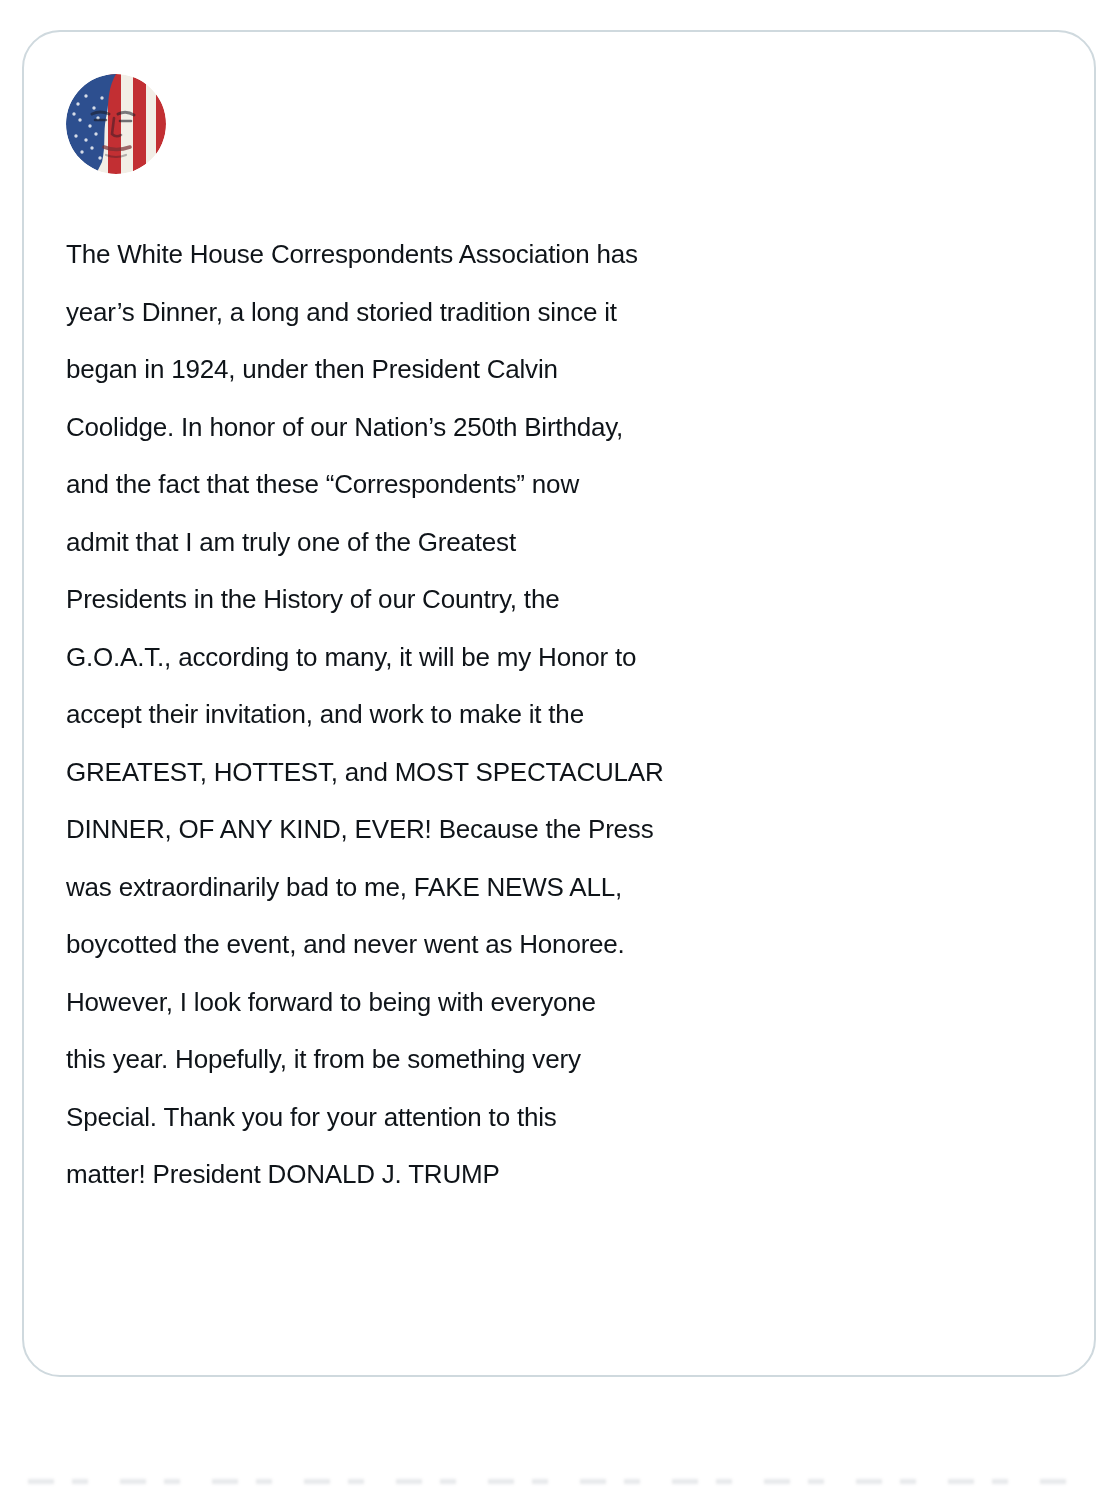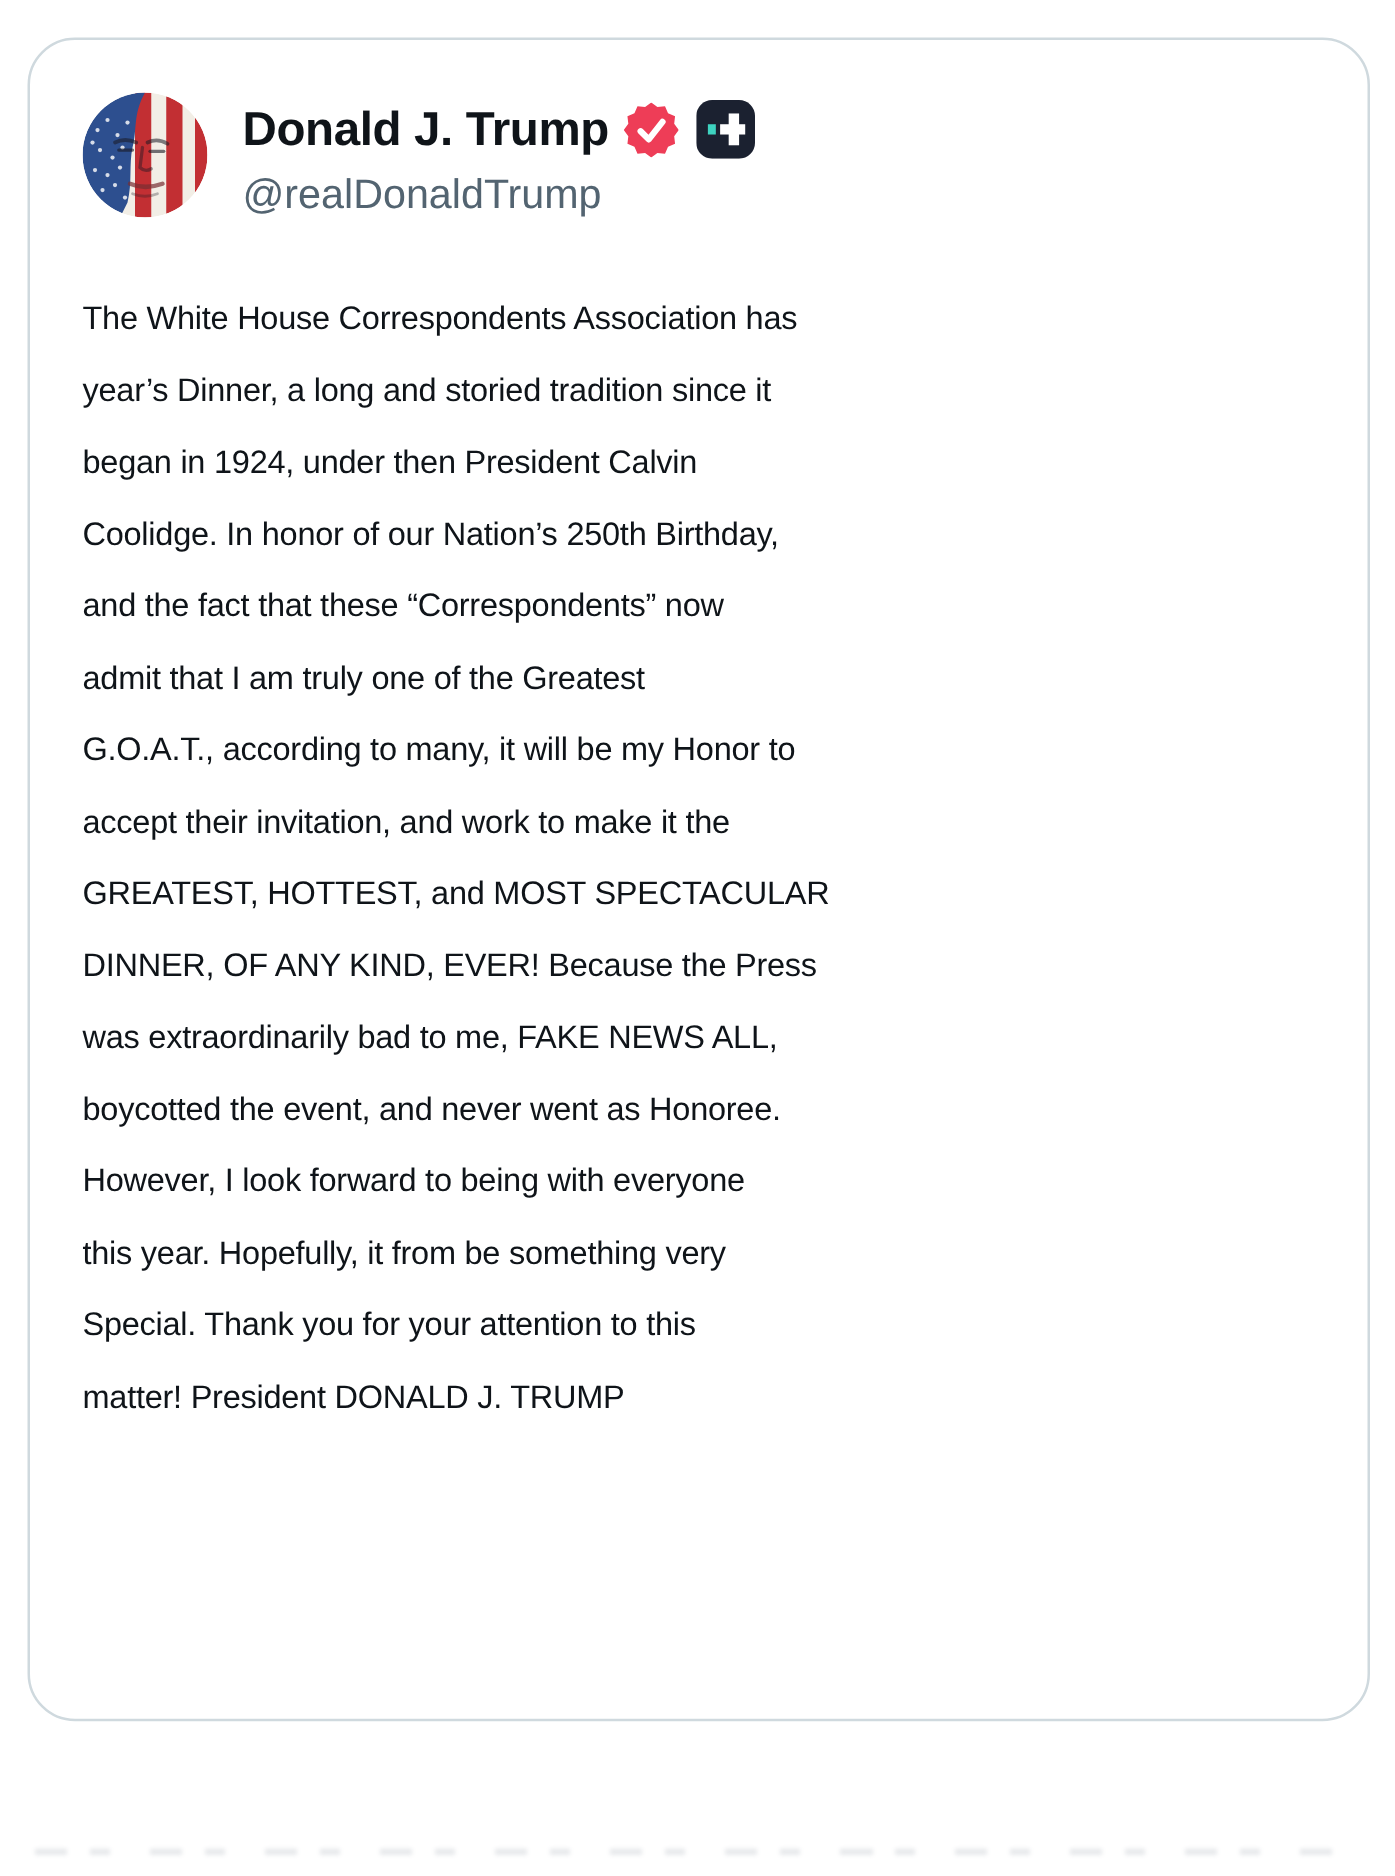--- a/index.html
+++ b/index.html
@@ -127,45 +127,30 @@
               <path d="M29 46 L40 46" stroke="rgba(25,25,35,0.6)" stroke-width="2.6"></path>
               <path d="M54 47 L65 47" stroke="rgba(25,25,35,0.6)" stroke-width="2.6"></path>
               <path d="M48 44 L46 60 Q50 64 55 61" stroke="rgba(30,25,35,0.45)" stroke-width="2.6"></path>
               <path d="M38 73 Q50 78 64 73" stroke="rgba(120,45,50,0.7)" stroke-width="3.6"></path>
               <path d="M40 81 Q50 85 60 81" stroke="rgba(30,25,35,0.3)" stroke-width="2.2"></path>
             </g>
           </g>
         </svg>
       </span>
 
-      <div class="header-text">
-        <div class="name-row">
-          <span class="display-name">Donald J. Trump</span>
-          <svg class="badge" viewBox="0 0 44 44">
-            <polygon fill="#ee3d57" points="44,22 40.35,26.92 41.05,33 35.44,35.44 33,41.05 26.92,40.35 22,44 17.08,40.35 11,41.05 8.56,35.44 2.95,33 3.65,26.92 0,22 3.65,17.08 2.95,11 8.56,8.56 11,2.95 17.08,3.65 22,0 26.92,3.65 33,2.95 35.44,8.56 41.05,11 40.35,17.08"></polygon>
-            <path d="M13.5 23 L20 29.5 L31 15.5" fill="none" stroke="#ffffff" stroke-width="5" stroke-linecap="round" stroke-linejoin="round"></path>
-          </svg>
-          <svg class="ts-logo" viewBox="0 0 48 48">
-            <rect width="48" height="48" rx="13" fill="#1b2130"></rect>
-            <rect x="26.5" y="11" width="8.5" height="26" fill="#ffffff"></rect>
-            <rect x="19.5" y="19.8" width="20.5" height="8.4" fill="#ffffff"></rect>
-            <rect x="9.5" y="19.8" width="6.5" height="8.4" fill="#3ed3c0"></rect>
-          </svg>
-        </div>
-        <div class="handle">@realDonaldTrump</div>
-      </div>
     </div>
 
     <div class="post-body">
       <div class="post-line">The White House Correspondents Association has</div>
       <div class="post-line">year’s Dinner, a long and storied tradition since it</div>
       <div class="post-line">began in 1924, under then President Calvin</div>
       <div class="post-line">Coolidge. In honor of our Nation’s 250th Birthday,</div>
       <div class="post-line">and the fact that these “Correspondents” now</div>
       <div class="post-line">admit that I am truly one of the Greatest</div>
+      <div class="post-line">Presidents in the History of our Country, the</div>
       <div class="post-line">G.O.A.T., according to many, it will be my Honor to</div>
       <div class="post-line">accept their invitation, and work to make it the</div>
       <div class="post-line">GREATEST, HOTTEST, and MOST SPECTACULAR</div>
       <div class="post-line">DINNER, OF ANY KIND, EVER! Because the Press</div>
       <div class="post-line">was extraordinarily bad to me, FAKE NEWS ALL,</div>
       <div class="post-line">boycotted the event, and never went as Honoree.</div>
       <div class="post-line">However, I look forward to being with everyone</div>
       <div class="post-line">this year. Hopefully, it from be something very</div>
       <div class="post-line">Special. Thank you for your attention to this</div>
       <div class="post-line">matter! President DONALD J. TRUMP</div>

